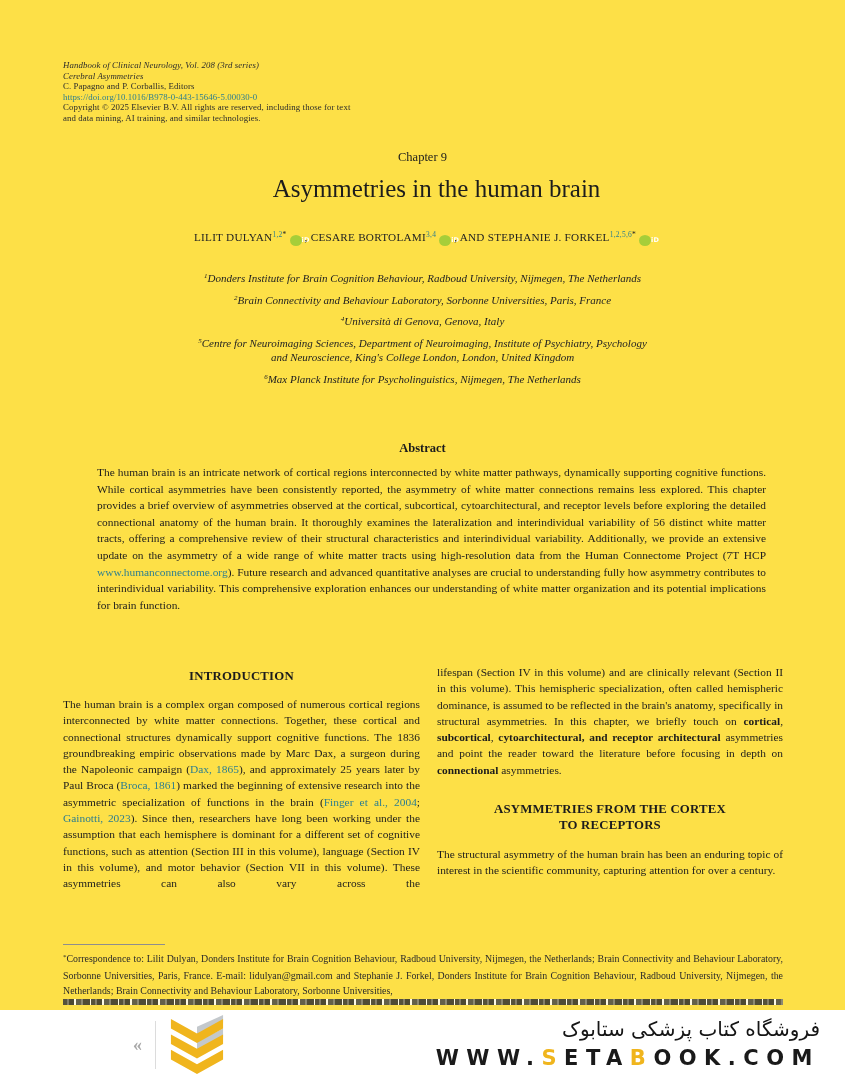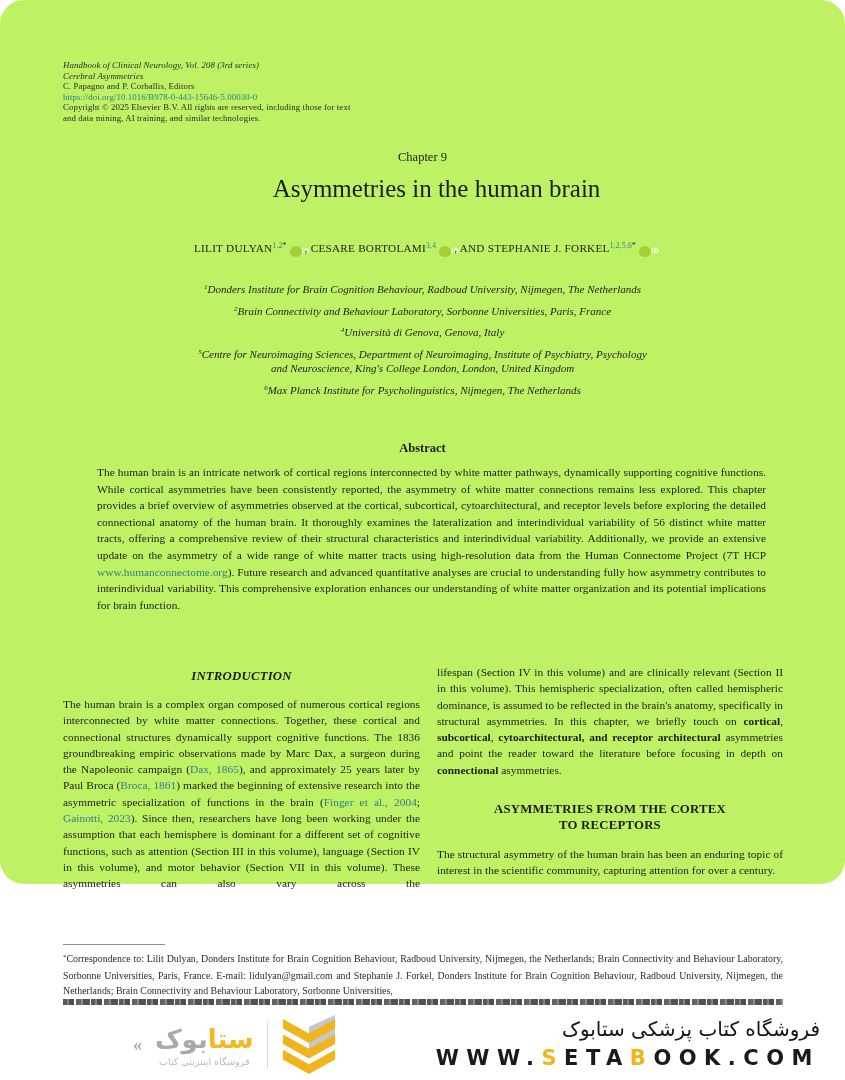--- a/index.html
+++ b/index.html
@@ -2,38 +2,38 @@
 <html><head>
 <meta charset="utf-8">
 <style>
   * { box-sizing: border-box; }
   html,body { margin:0; padding:0; }
   body {
     width:845px; height:1080px; overflow:hidden;
     background:#ffffff; color:#1c1c1c;
     font-family:"Liberation Serif", serif;
   }
-  .page { position:relative; width:845px; height:884px; background:#bef264;border-radius:24px; }
+  .page { position:relative; width:845px; height:1080px; background:#fde047; }
 
   
   .meta {
     position:absolute; left:63px; top:60px;
     font-size:8.8px; line-height:10.5px; color:#2b2b2b;
     white-space:pre-line; letter-spacing:0.1px;
   }
   .seg-italic { font-style:italic; }
   .seg-link { color:#2d7e8f; }
   .seg-bold { font-weight:bold; }
   .seg-sup { font-size:7px; position:relative; top:-3px; }
   .seg-accent { color:#f0b51d; }
 
   
   .headblock { position:absolute; top:150px; left:0; right:0; text-align:center; }
   .chapter-label { font-size:12.5px; line-height:15px; margin-bottom:9px; }
-  .title { font-size:25px; font-weight:normal; line-height:30px; margin:0 0 37px 0;padding-left:28px; }
+  .title { font-size:25px; font-weight:normal; line-height:30px; margin:0 0 26px 0;padding-left:28px; }
   .authors { font-size:11.2px; line-height:15px; letter-spacing:0.25px; margin-bottom:25px; color:#222; }
   .sup { font-size:7.5px; position:relative; top:-4px; line-height:0; color:#2d7e8f; }
   .star { color:#222; }
   .orcid {
     display:inline-block; width:11px; height:11px; border-radius:50%;
     background:#a6ce39; color:#fff; font-family:"DejaVu Sans",sans-serif;
     font-size:6.5px; font-weight:bold; line-height:11px; text-align:center;
     vertical-align:-1px; margin-left:3px;padding-left:12px;
   }
   .affils { font-size:11px; font-style:italic; color:#222; }
@@ -46,21 +46,21 @@
   .abstract-body {
     position:absolute; top:464px; left:97px; width:669px;
     font-size:11.4px; line-height:16.6px; text-align:justify;
   }
 
   
   .columns { position:absolute; top:664px; left:63px; width:720px; display:flex; gap:17px; }
   .col-left { width:357px; }
   .col-right { width:346px; }
   .col-heading { text-align:center; font-weight:bold; font-size:12.8px; letter-spacing:0.2px; }
-  .intro-head { padding-top:5px; margin-bottom:12px;font-style:italic; }
+  .intro-head { padding-top:5px; margin-bottom:12px; }
   .body-text { font-size:11.4px; line-height:16.3px; text-align:justify; }
   .intro-body { text-align-last:justify; }
   .section2-head { margin:24px 8px 13px; line-height:15.5px; white-space:pre-line; }
 
   
   .footnote-rule { position:absolute; top:944px; left:63px; width:102px; border-top:1px solid #8e8e8e; }
   .footnote {
     position:absolute; top:951px; left:63px; width:720px;
     font-size:9.9px; line-height:15px; text-align:justify; color:#2a2a2a;
   }
@@ -143,24 +143,20 @@
     </div>
   </div>
 
   <div class="footnote-rule"></div>
   <div class="footnote"><span class="seg-sup">*</span><span>Correspondence to: Lilit Dulyan, Donders Institute for Brain Cognition Behaviour, Radboud University, Nijmegen, the Netherlands; Brain Connectivity and Behaviour Laboratory, Sorbonne Universities, Paris, France. E-mail: lidulyan@gmail.com and Stephanie J. Forkel, Donders Institute for Brain Cognition Behaviour, Radboud University, Nijmegen, the Netherlands; Brain Connectivity and Behaviour Laboratory, Sorbonne Universities,</span></div>
   <div class="cut-strip"></div>
 
   <div class="footer">
     <div class="logo-group">
       <span class="guillemet">«</span>
-      <div class="wordmark-block">
-        <div class="wordmark"><span class="wm-yellow">ستا</span><span class="wm-gray">بوک</span></div>
-        <div class="tagline">فروشگاه اینترنتی کتاب</div>
-      </div>
       <div class="divider"></div>
       <svg class="chevron" width="56" height="60" viewBox="0 0 58 62">
         <path fill="#c3c8cc" d="M29 12 L56 0 L56 8 L29 20 Z"></path>
         <path fill="#c3c8cc" d="M29 28 L56 14 L56 23 L29 37 Z"></path>
         <path fill="#f0b51d" d="M2 4 L29 19 L56 4 L56 14 L29 29 L2 14 Z"></path>
         <path fill="#f0b51d" d="M2 20 L29 35 L56 20 L56 30 L29 45 L2 30 Z"></path>
         <path fill="#f0b51d" d="M2 36 L29 51 L56 36 L56 46 L29 61 L2 46 Z"></path>
       </svg>
     </div>
     <div class="footer-right">

